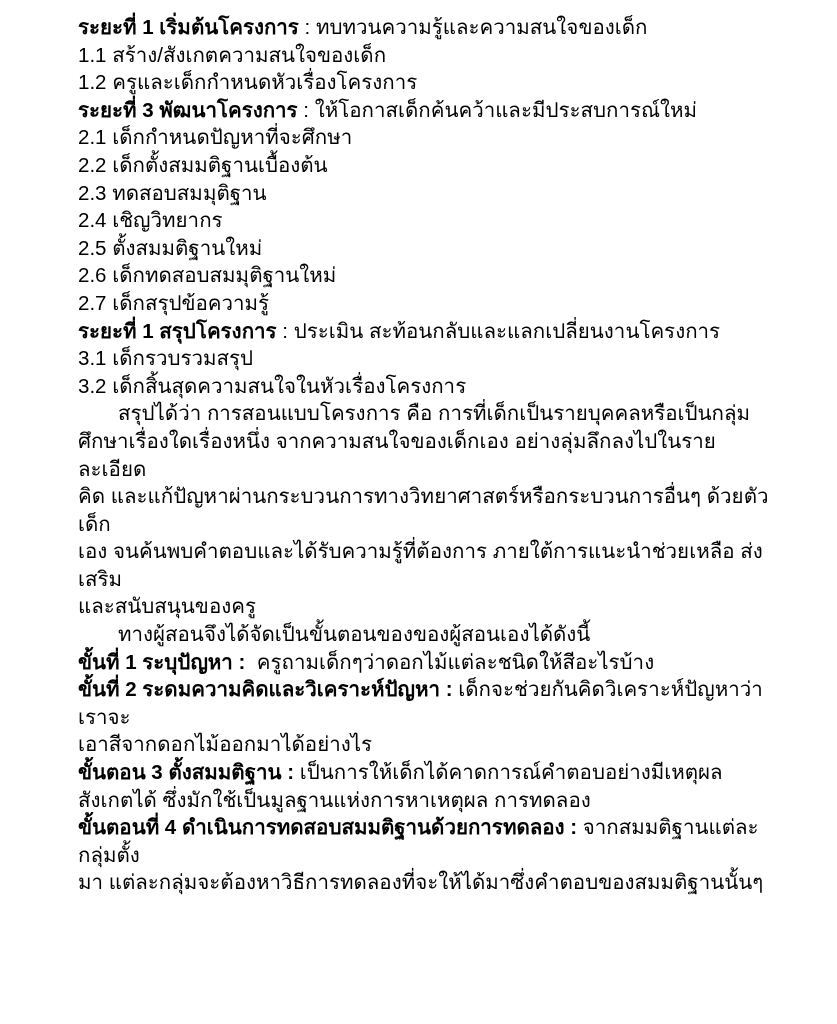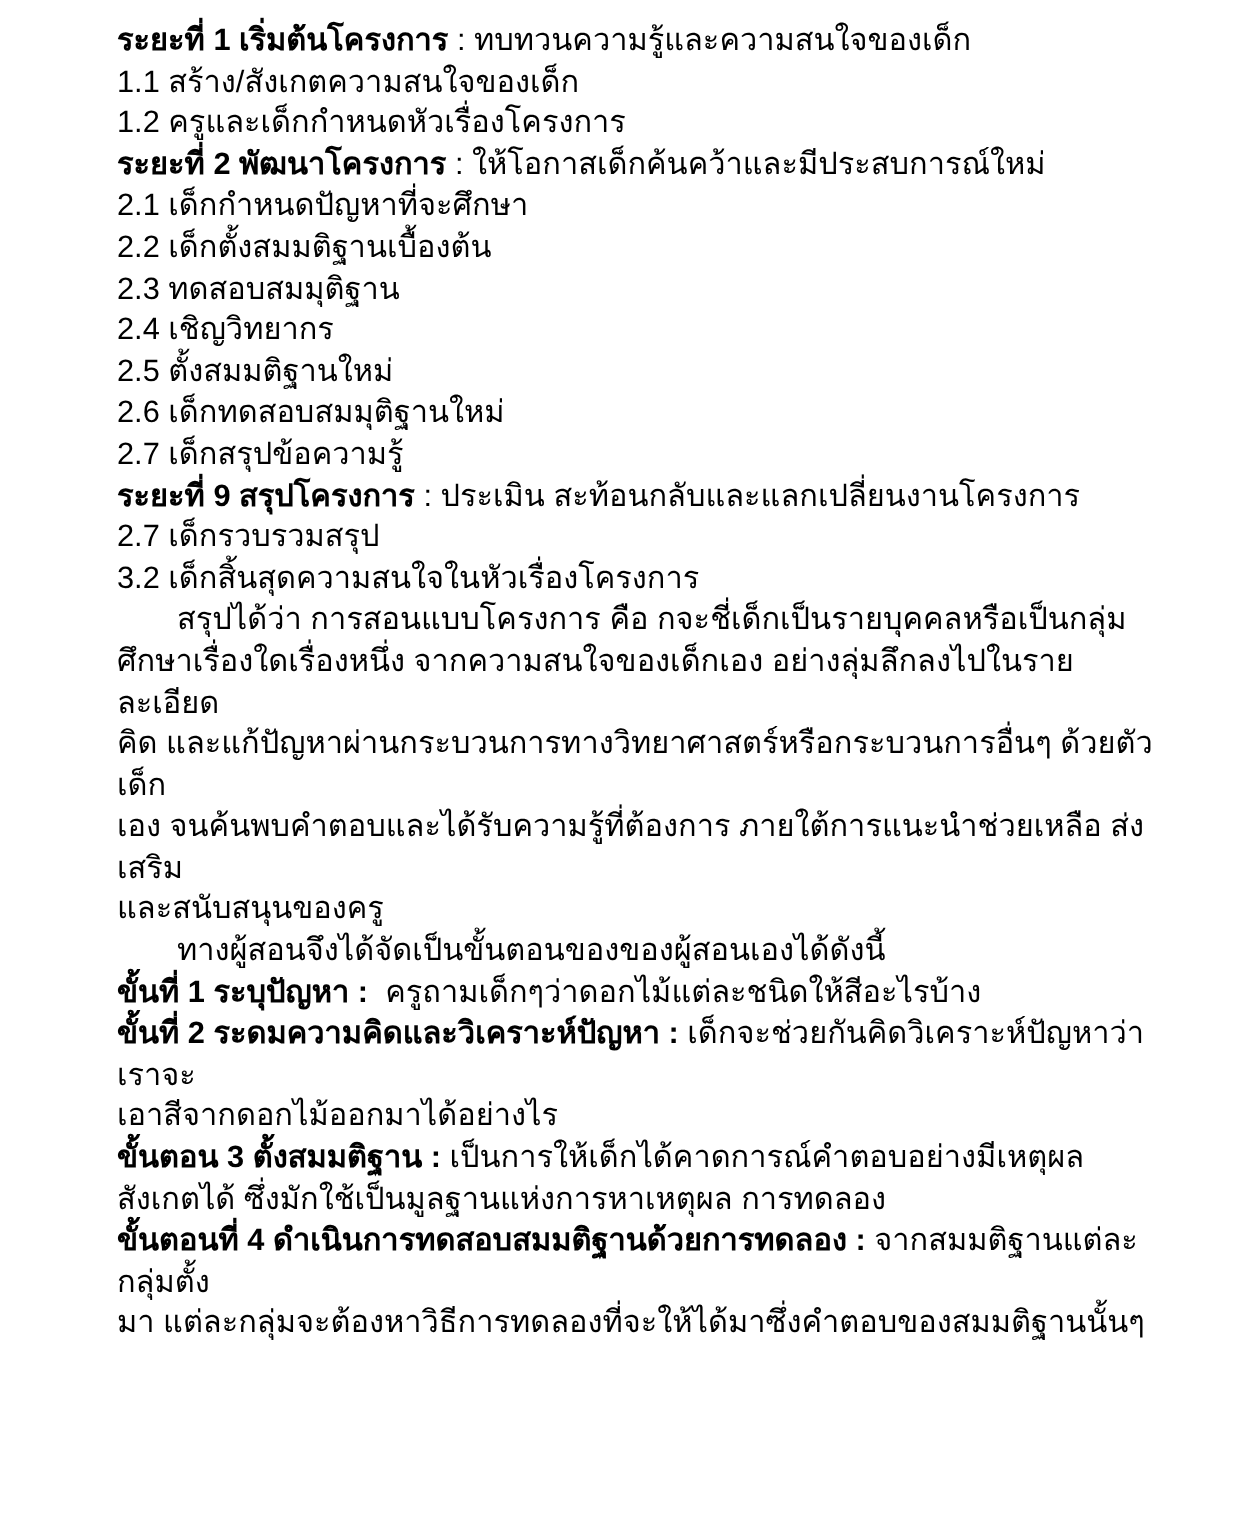--- a/index.html
+++ b/index.html
@@ -39,32 +39,32 @@
   }
 </style>
 </head>
 <body>
 
 <div class="page">
   <div class="doc">
       <div class="line"><span class="run-bold">ระยะที่ 1 เริ่มต้นโครงการ</span><span class="run-regular"> : ทบทวนความรู้และความสนใจของเด็ก</span></div>
       <div class="line"><span class="run-regular">1.1 สร้าง/สังเกตความสนใจของเด็ก</span></div>
       <div class="line"><span class="run-regular">1.2 ครูและเด็กกำหนดหัวเรื่องโครงการ</span></div>
-      <div class="line"><span class="run-bold">ระยะที่ 2 พัฒนาโครงการ</span><span class="run-regular"> : ให้โอกาสเด็กค้นคว้าและมีประสบการณ์ใหม่</span></div>
+      <div class="line"><span class="run-bold">ระยะที่ 3 พัฒนาโครงการ</span><span class="run-regular"> : ให้โอกาสเด็กค้นคว้าและมีประสบการณ์ใหม่</span></div>
       <div class="line"><span class="run-regular">2.1 เด็กกำหนดปัญหาที่จะศึกษา</span></div>
       <div class="line"><span class="run-regular">2.2 เด็กตั้งสมมติฐานเบื้องต้น</span></div>
       <div class="line"><span class="run-regular">2.3 ทดสอบสมมุติฐาน</span></div>
       <div class="line"><span class="run-regular">2.4 เชิญวิทยากร</span></div>
       <div class="line"><span class="run-regular">2.5 ตั้งสมมติฐานใหม่</span></div>
       <div class="line"><span class="run-regular">2.6 เด็กทดสอบสมมุติฐานใหม่</span></div>
       <div class="line"><span class="run-regular">2.7 เด็กสรุปข้อความรู้</span></div>
-      <div class="line"><span class="run-bold">ระยะที่ 9 สรุปโครงการ</span><span class="run-regular"> : ประเมิน สะท้อนกลับและแลกเปลี่ยนงานโครงการ</span></div>
-      <div class="line"><span class="run-regular">2.7 เด็กรวบรวมสรุป</span></div>
+      <div class="line"><span class="run-bold">ระยะที่ 1 สรุปโครงการ</span><span class="run-regular"> : ประเมิน สะท้อนกลับและแลกเปลี่ยนงานโครงการ</span></div>
+      <div class="line"><span class="run-regular">3.1 เด็กรวบรวมสรุป</span></div>
       <div class="line"><span class="run-regular">3.2 เด็กสิ้นสุดความสนใจในหัวเรื่องโครงการ</span></div>
-      <div class="line indent"><span class="run-regular">สรุปได้ว่า การสอนแบบโครงการ คือ กจะชี่เด็กเป็นรายบุคคลหรือเป็นกลุ่ม</span></div>
+      <div class="line indent"><span class="run-regular">สรุปได้ว่า การสอนแบบโครงการ คือ การที่เด็กเป็นรายบุคคลหรือเป็นกลุ่ม</span></div>
       <div class="line"><span class="run-regular">ศึกษาเรื่องใดเรื่องหนึ่ง จากความสนใจของเด็กเอง อย่างลุ่มลึกลงไปในรายละเอียด</span></div>
       <div class="line"><span class="run-regular">คิด และแก้ปัญหาผ่านกระบวนการทางวิทยาศาสตร์หรือกระบวนการอื่นๆ ด้วยตัวเด็ก</span></div>
       <div class="line"><span class="run-regular">เอง จนค้นพบคำตอบและได้รับความรู้ที่ต้องการ ภายใต้การแนะนำช่วยเหลือ ส่งเสริม</span></div>
       <div class="line"><span class="run-regular">และสนับสนุนของครู</span></div>
       <div class="line indent"><span class="run-regular">ทางผู้สอนจึงได้จัดเป็นขั้นตอนของของผู้สอนเองได้ดังนี้</span></div>
       <div class="line"><span class="run-bold">ขั้นที่ 1 ระบุปัญหา :</span><span class="run-regular">  ครูถามเด็กๆว่าดอกไม้แต่ละชนิดให้สีอะไรบ้าง</span></div>
       <div class="line"><span class="run-bold">ขั้นที่ 2 ระดมความคิดและวิเคราะห์ปัญหา :</span><span class="run-regular"> เด็กจะช่วยกันคิดวิเคราะห์ปัญหาว่าเราจะ</span></div>
       <div class="line"><span class="run-regular">เอาสีจากดอกไม้ออกมาได้อย่างไร</span></div>
       <div class="line"><span class="run-bold">ขั้นตอน 3 ตั้งสมมติฐาน :</span><span class="run-regular"> เป็นการให้เด็กได้คาดการณ์คำตอบอย่างมีเหตุผล</span></div>
       <div class="line"><span class="run-regular">สังเกตได้ ซึ่งมักใช้เป็นมูลฐานแห่งการหาเหตุผล การทดลอง</span></div>

